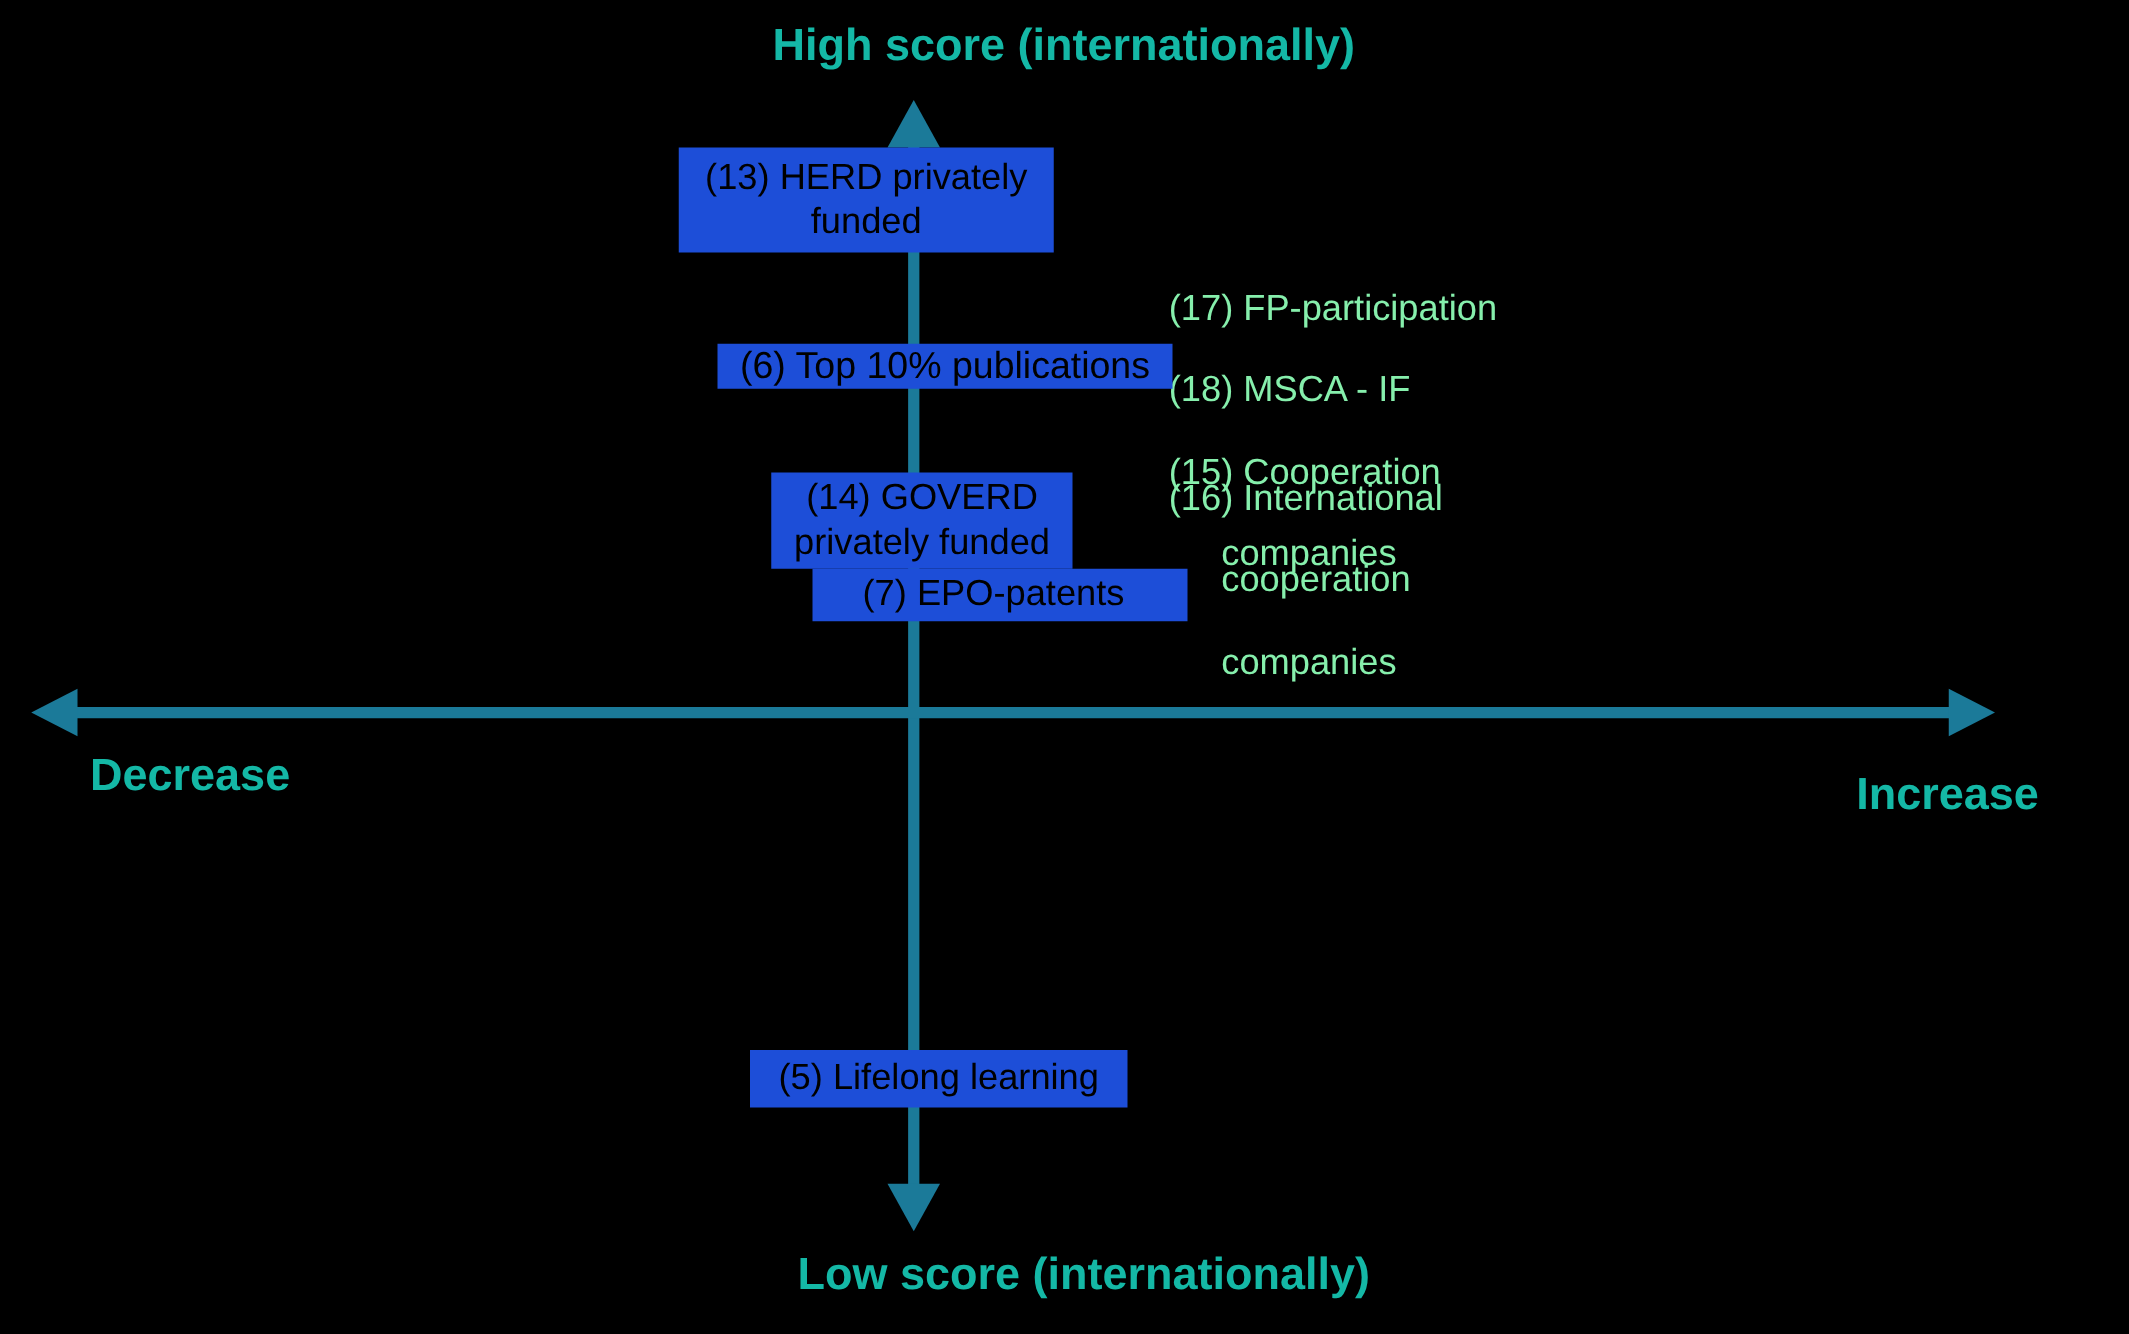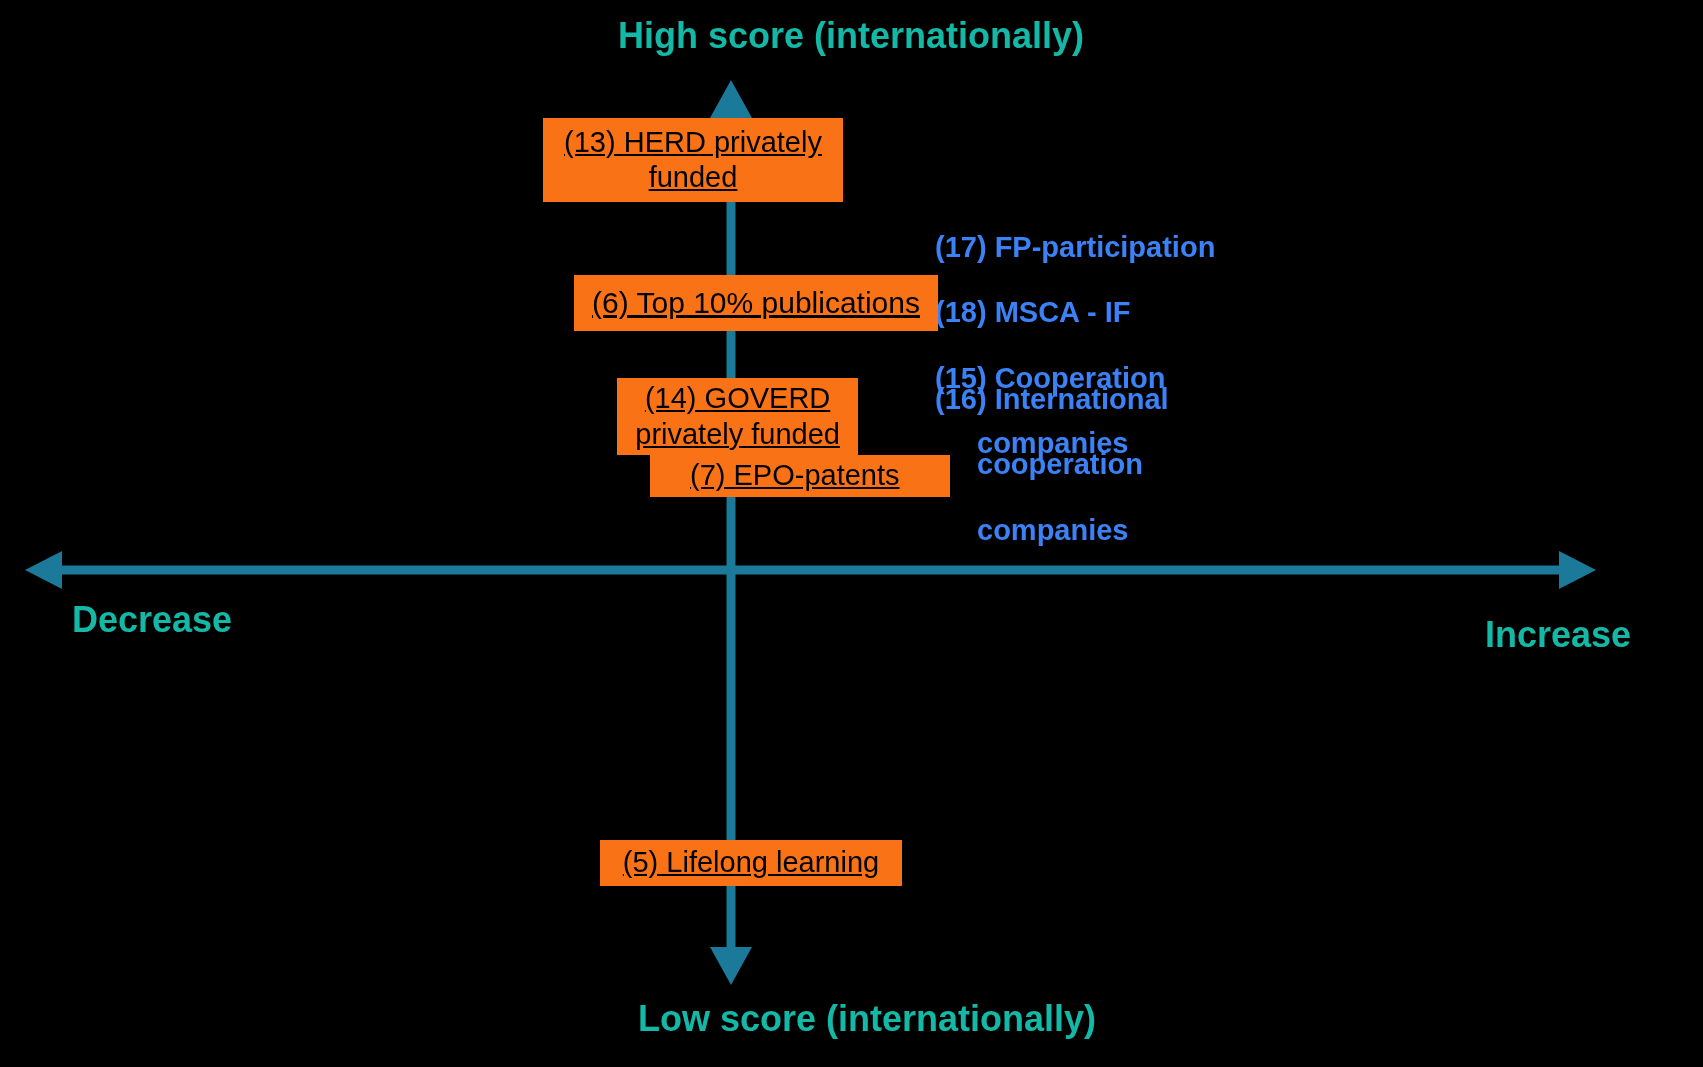--- a/index.html
+++ b/index.html
@@ -35,56 +35,54 @@
     position: absolute;
     left: 0;
     top: 0;
     width: 1703px;
     height: 1067px;
   }
 
   
   .box {
     position: absolute;
-    background: #f97316;
+    background: #1d4ed8;
     color: #000000;
     font-size: 29px;
     line-height: 1.22;
     text-align: center;
     display: flex;
     align-items: center;
     justify-content: center;
     box-sizing: border-box;
     padding: 2px 8px;
     white-space: pre-line;
-    text-decoration: underline;
   }
 
   #box-herd       { left: 543px; top: 118px; width: 300px; height: 84px; }
-  #box-top10      { left: 574px; top: 275px; width: 364px; height: 56px; font-size: 30px; }
+  #box-top10      { left: 574px; top: 275px; width: 364px; height: 36px; font-size: 30px; }
   #box-goverd     { left: 617px; top: 378px; width: 241px; height: 77px;
                     justify-content: flex-end; padding-right: 18px; text-align: center; }
   #box-epo        { left: 650px; top: 455px; width: 300px; height: 42px;
                     justify-content: flex-start; padding-left: 14px; }
   #box-lifelong   { left: 600px; top: 840px; width: 302px; height: 46px; }
 
   
   #box-goverd { z-index: 3; }
   #box-epo    { z-index: 4; padding-left: 40px; }
   #box-herd, #box-top10, #box-lifelong { z-index: 3; }
 
   
   .gray-group {
     position: absolute;
-    color: #3b82f6;
+    color: #86efac;
     font-size: 29px;
     line-height: 1.13;
     white-space: pre-line;
     z-index: 2;
-    font-weight: bold;
   }
   #gray-block-a { left: 935px; top: 198px; }
   #gray-block-b { left: 935px; top: 350px; }
 
   .gray-line { display: block; }
   .indent-1 { padding-left: 42px; }
 </style>
 </head>
 <body>
 

